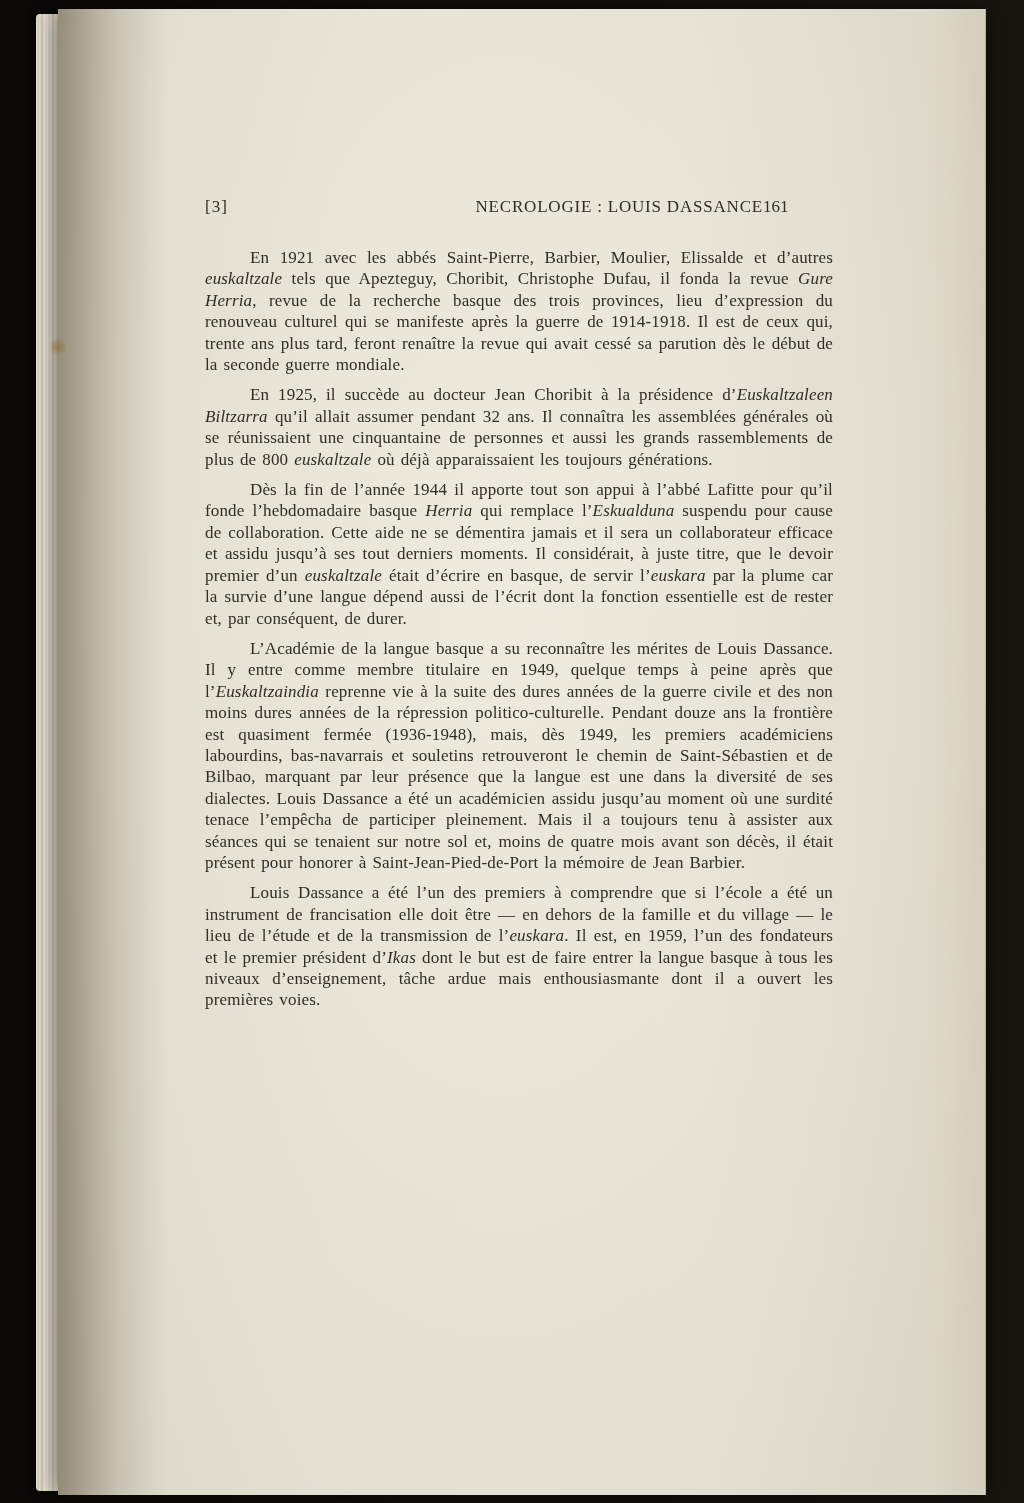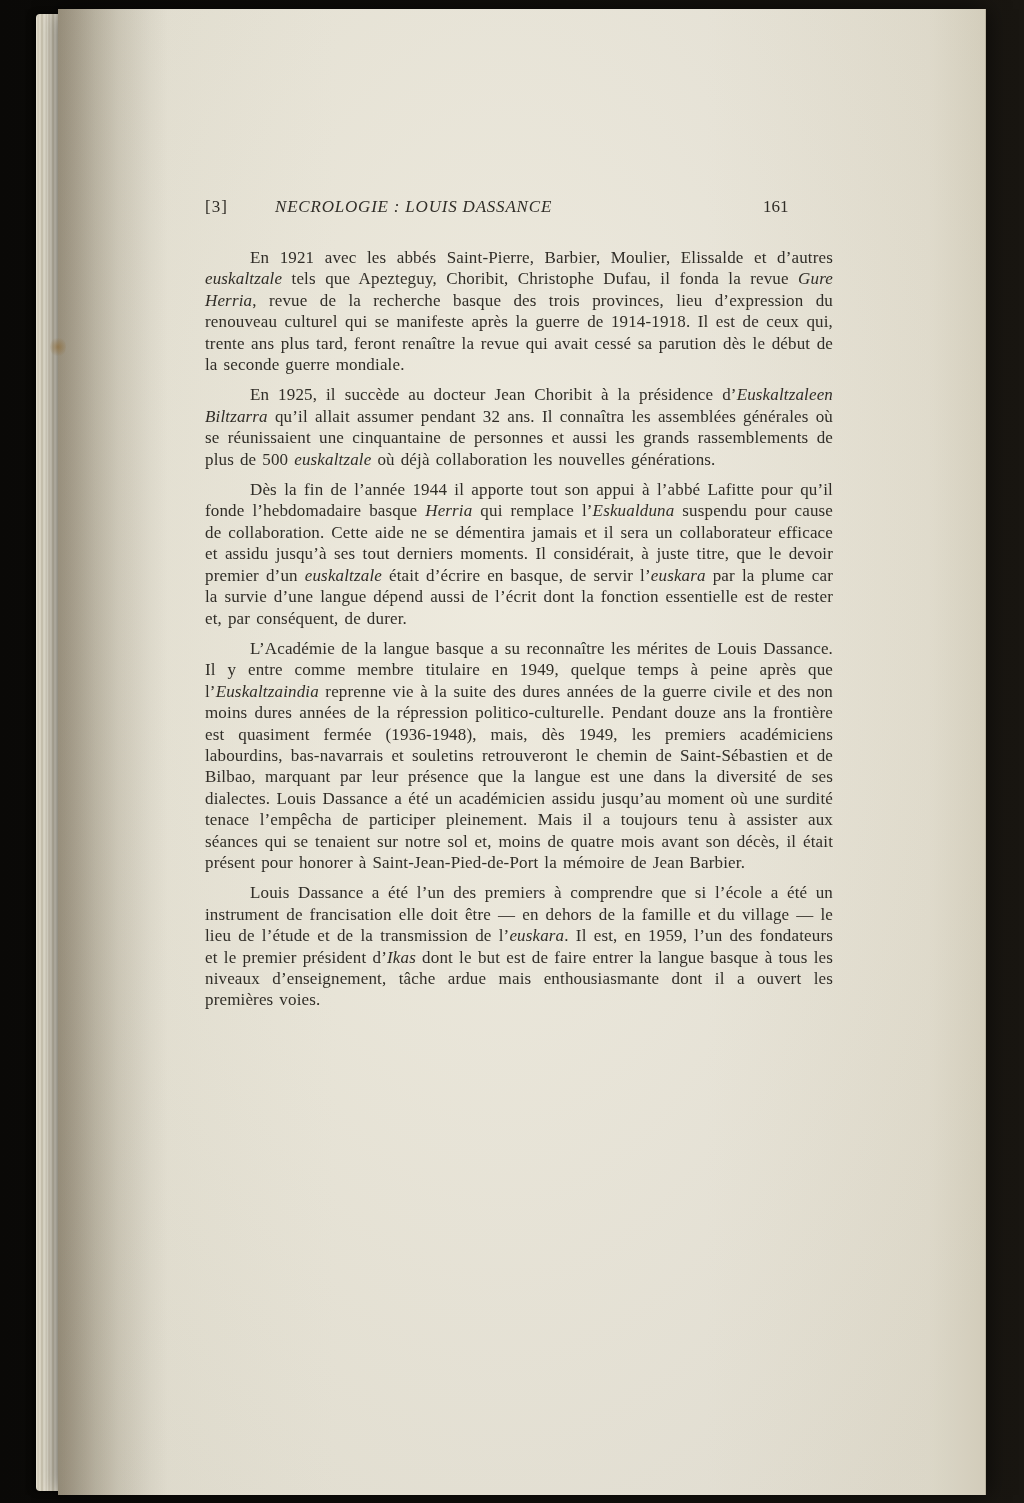--- a/index.html
+++ b/index.html
@@ -54,21 +54,21 @@
     color: #302d27;
   }
 
   .page-header {
     display: flex;
     align-items: baseline;
     font-size: 17px;
     margin-bottom: 30px;
   }
   .page-header .left   { width: 70px; text-align: left; letter-spacing: 1px; }
-  .page-header .center { flex: 1; text-align: left; letter-spacing: 0.8px; font-style: italic; }
+  .page-header .center { flex: 1; text-align: right; letter-spacing: 0.8px; }
   .page-header .right  { width: 70px; text-align: left; }
 
   .text-block {
     font-size: 17px;
     line-height: 21.4px;
     text-align: justify;
     word-spacing: 1.6px;
     letter-spacing: 0.15px;
   }
   .text-block p {
@@ -90,21 +90,21 @@
 
     <div class="content">
       <div class="page-header">
         <span class="left">[3]</span>
         <span class="center">NECROLOGIE : LOUIS DASSANCE</span>
         <span class="right">161</span>
       </div>
 
       <div class="text-block">
           <p><span>En 1921 avec les abbés Saint-Pierre, Barbier, Moulier, Elissalde et d’autres </span><em>euskaltzale</em><span> tels que Apezteguy, Choribit, Christophe Dufau, il fonda la revue </span><em>Gure Herria</em><span>, revue de la recherche basque des trois provinces, lieu d’expression du renouveau culturel qui se manifeste après la guerre de 1914-1918. Il est de ceux qui, trente ans plus tard, feront renaître la revue qui avait cessé sa parution dès le début de la seconde guerre mondiale.</span></p>
-          <p><span>En 1925, il succède au docteur Jean Choribit à la présidence d’</span><em>Euskaltzaleen Biltzarra</em><span> qu’il allait assumer pendant 32 ans. Il connaîtra les assemblées générales où se réunissaient une cinquantaine de personnes et aussi les grands rassemblements de plus de 500 </span><em>euskaltzale</em><span> où déjà collaboration les nouvelles générations.</span></p>
+          <p><span>En 1925, il succède au docteur Jean Choribit à la présidence d’</span><em>Euskaltzaleen Biltzarra</em><span> qu’il allait assumer pendant 32 ans. Il connaîtra les assemblées générales où se réunissaient une cinquantaine de personnes et aussi les grands rassemblements de plus de 800 </span><em>euskaltzale</em><span> où déjà apparaissaient les toujours générations.</span></p>
           <p><span>Dès la fin de l’année 1944 il apporte tout son appui à l’abbé Lafitte pour qu’il fonde l’hebdomadaire basque </span><em>Herria</em><span> qui remplace l’</span><em>Eskualduna</em><span> suspendu pour cause de collaboration. Cette aide ne se démentira jamais et il sera un collaborateur efficace et assidu jusqu’à ses tout derniers moments. Il considérait, à juste titre, que le devoir premier d’un </span><em>euskaltzale</em><span> était d’écrire en basque, de servir l’</span><em>euskara</em><span> par la plume car la survie d’une langue dépend aussi de l’écrit dont la fonction essentielle est de rester et, par conséquent, de durer.</span></p>
           <p><span>L’Académie de la langue basque a su reconnaître les mérites de Louis Dassance. Il y entre comme membre titulaire en 1949, quelque temps à peine après que l’</span><em>Euskaltzaindia</em><span> reprenne vie à la suite des dures années de la guerre civile et des non moins dures années de la répression politico-culturelle. Pendant douze ans la frontière est quasiment fermée (1936-1948), mais, dès 1949, les premiers académiciens labourdins, bas-navarrais et souletins retrouveront le chemin de Saint-Sébastien et de Bilbao, marquant par leur présence que la langue est une dans la diversité de ses dialectes. Louis Dassance a été un académicien assidu jusqu’au moment où une surdité tenace l’empêcha de participer pleinement. Mais il a toujours tenu à assister aux séances qui se tenaient sur notre sol et, moins de quatre mois avant son décès, il était présent pour honorer à Saint-Jean-Pied-de-Port la mémoire de Jean Barbier.</span></p>
           <p><span>Louis Dassance a été l’un des premiers à comprendre que si l’école a été un instrument de francisation elle doit être — en dehors de la famille et du village — le lieu de l’étude et de la transmission de l’</span><em>euskara</em><span>. Il est, en 1959, l’un des fondateurs et le premier président d’</span><em>Ikas</em><span> dont le but est de faire entrer la langue basque à tous les niveaux d’enseignement, tâche ardue mais enthousiasmante dont il a ouvert les premières voies.</span></p>
         </div>
     </div>
   </div>
 
   <div class="stain"></div>
 </div>
 

